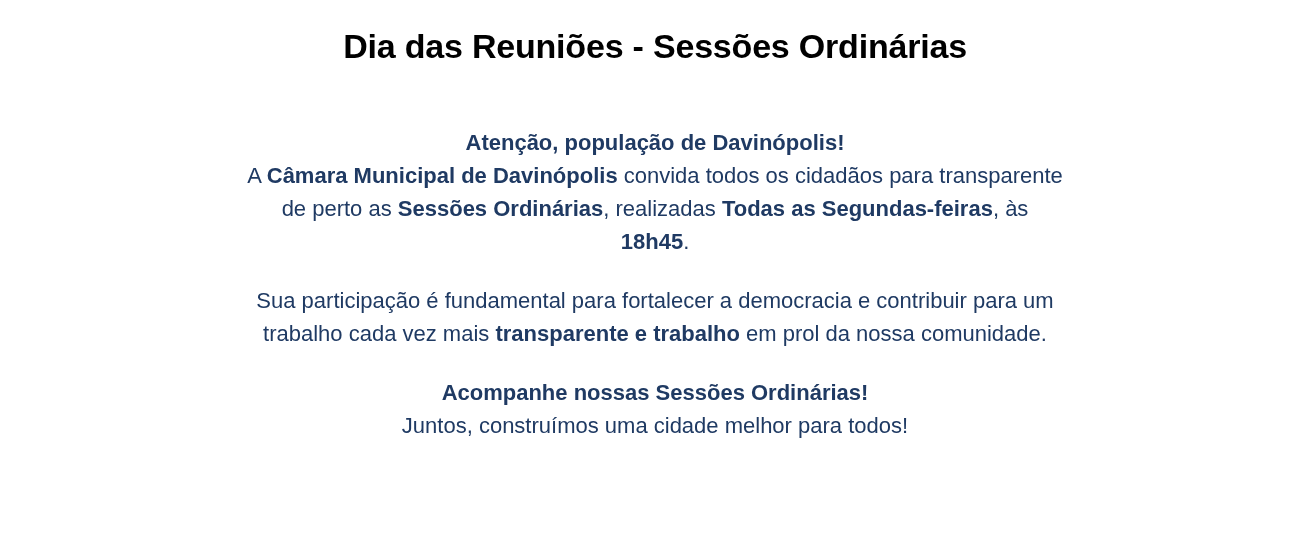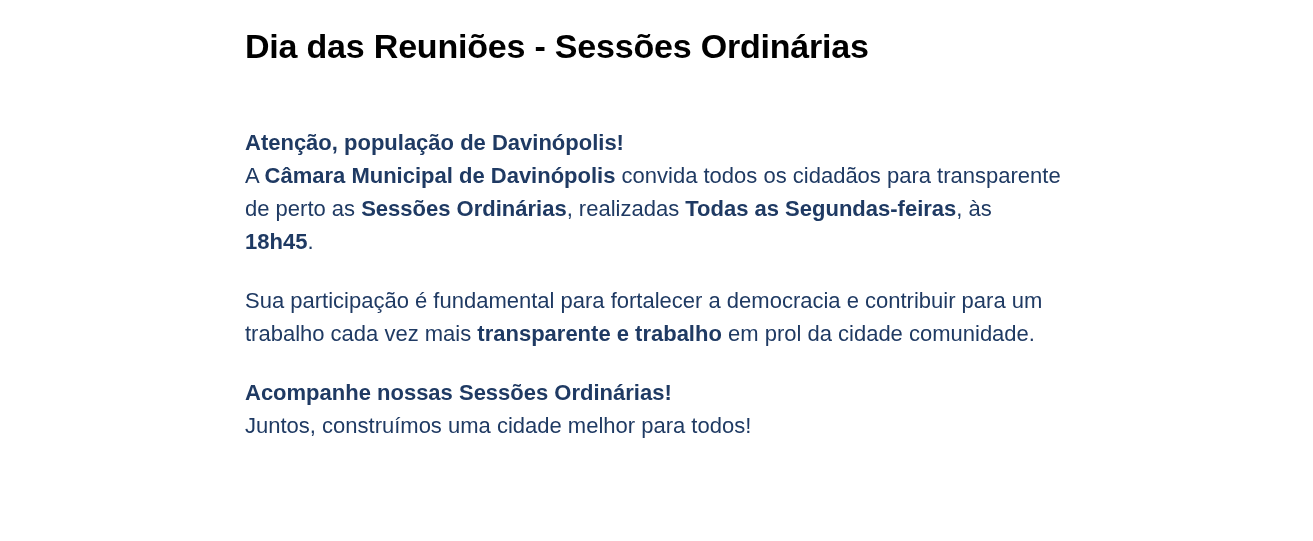--- a/index.html
+++ b/index.html
@@ -18,20 +18,21 @@
     width: 1313px;
     height: 541px;
     background: var(--bg);
     overflow: hidden;
   }
   .content {
     position: absolute;
     left: 245px;
     top: 24px;
     width: 820px;
+    text-align: center;
   }
   h1.title {
     margin: 0 0 58px 0;
     font-size: 34px;
     line-height: 44px;
     font-weight: 700;
     letter-spacing: -0.2px;
     color: var(--title-color);
   }
   .block { margin-bottom: 26px; }
@@ -54,21 +55,21 @@
 
     <div class="block">
       <p class="line"><span class="b">Atenção, população de Davinópolis!</span></p>
       <p class="line"><span>A </span><span class="b">Câmara Municipal de Davinópolis</span><span> convida todos os cidadãos para transparente de perto as </span><span class="b">Sessões Ordinárias</span><span>, realizadas </span><span class="b">Todas as Segundas-feiras</span><span>, às </span><span class="b">18h45</span><span>.</span></p>
     </div>
 
     <div class="block">
     </div>
 
     <div class="block">
-      <p class="line"><span>Sua participação é fundamental para fortalecer a democracia e contribuir para um trabalho cada vez mais </span><span class="b">transparente e trabalho</span><span> em prol da cidade comunidade.</span></p>
+      <p class="line"><span>Sua participação é fundamental para fortalecer a democracia e contribuir para um trabalho cada vez mais </span><span class="b">transparente e trabalho</span><span> em prol da nossa comunidade.</span></p>
     </div>
 
     <div class="block">
       <p class="line"><span class="b">Acompanhe nossas Sessões Ordinárias!</span></p>
       <p class="line"><span>Juntos, construímos uma cidade melhor para todos!</span></p>
     </div>
 
   </div>
 </div>
 

